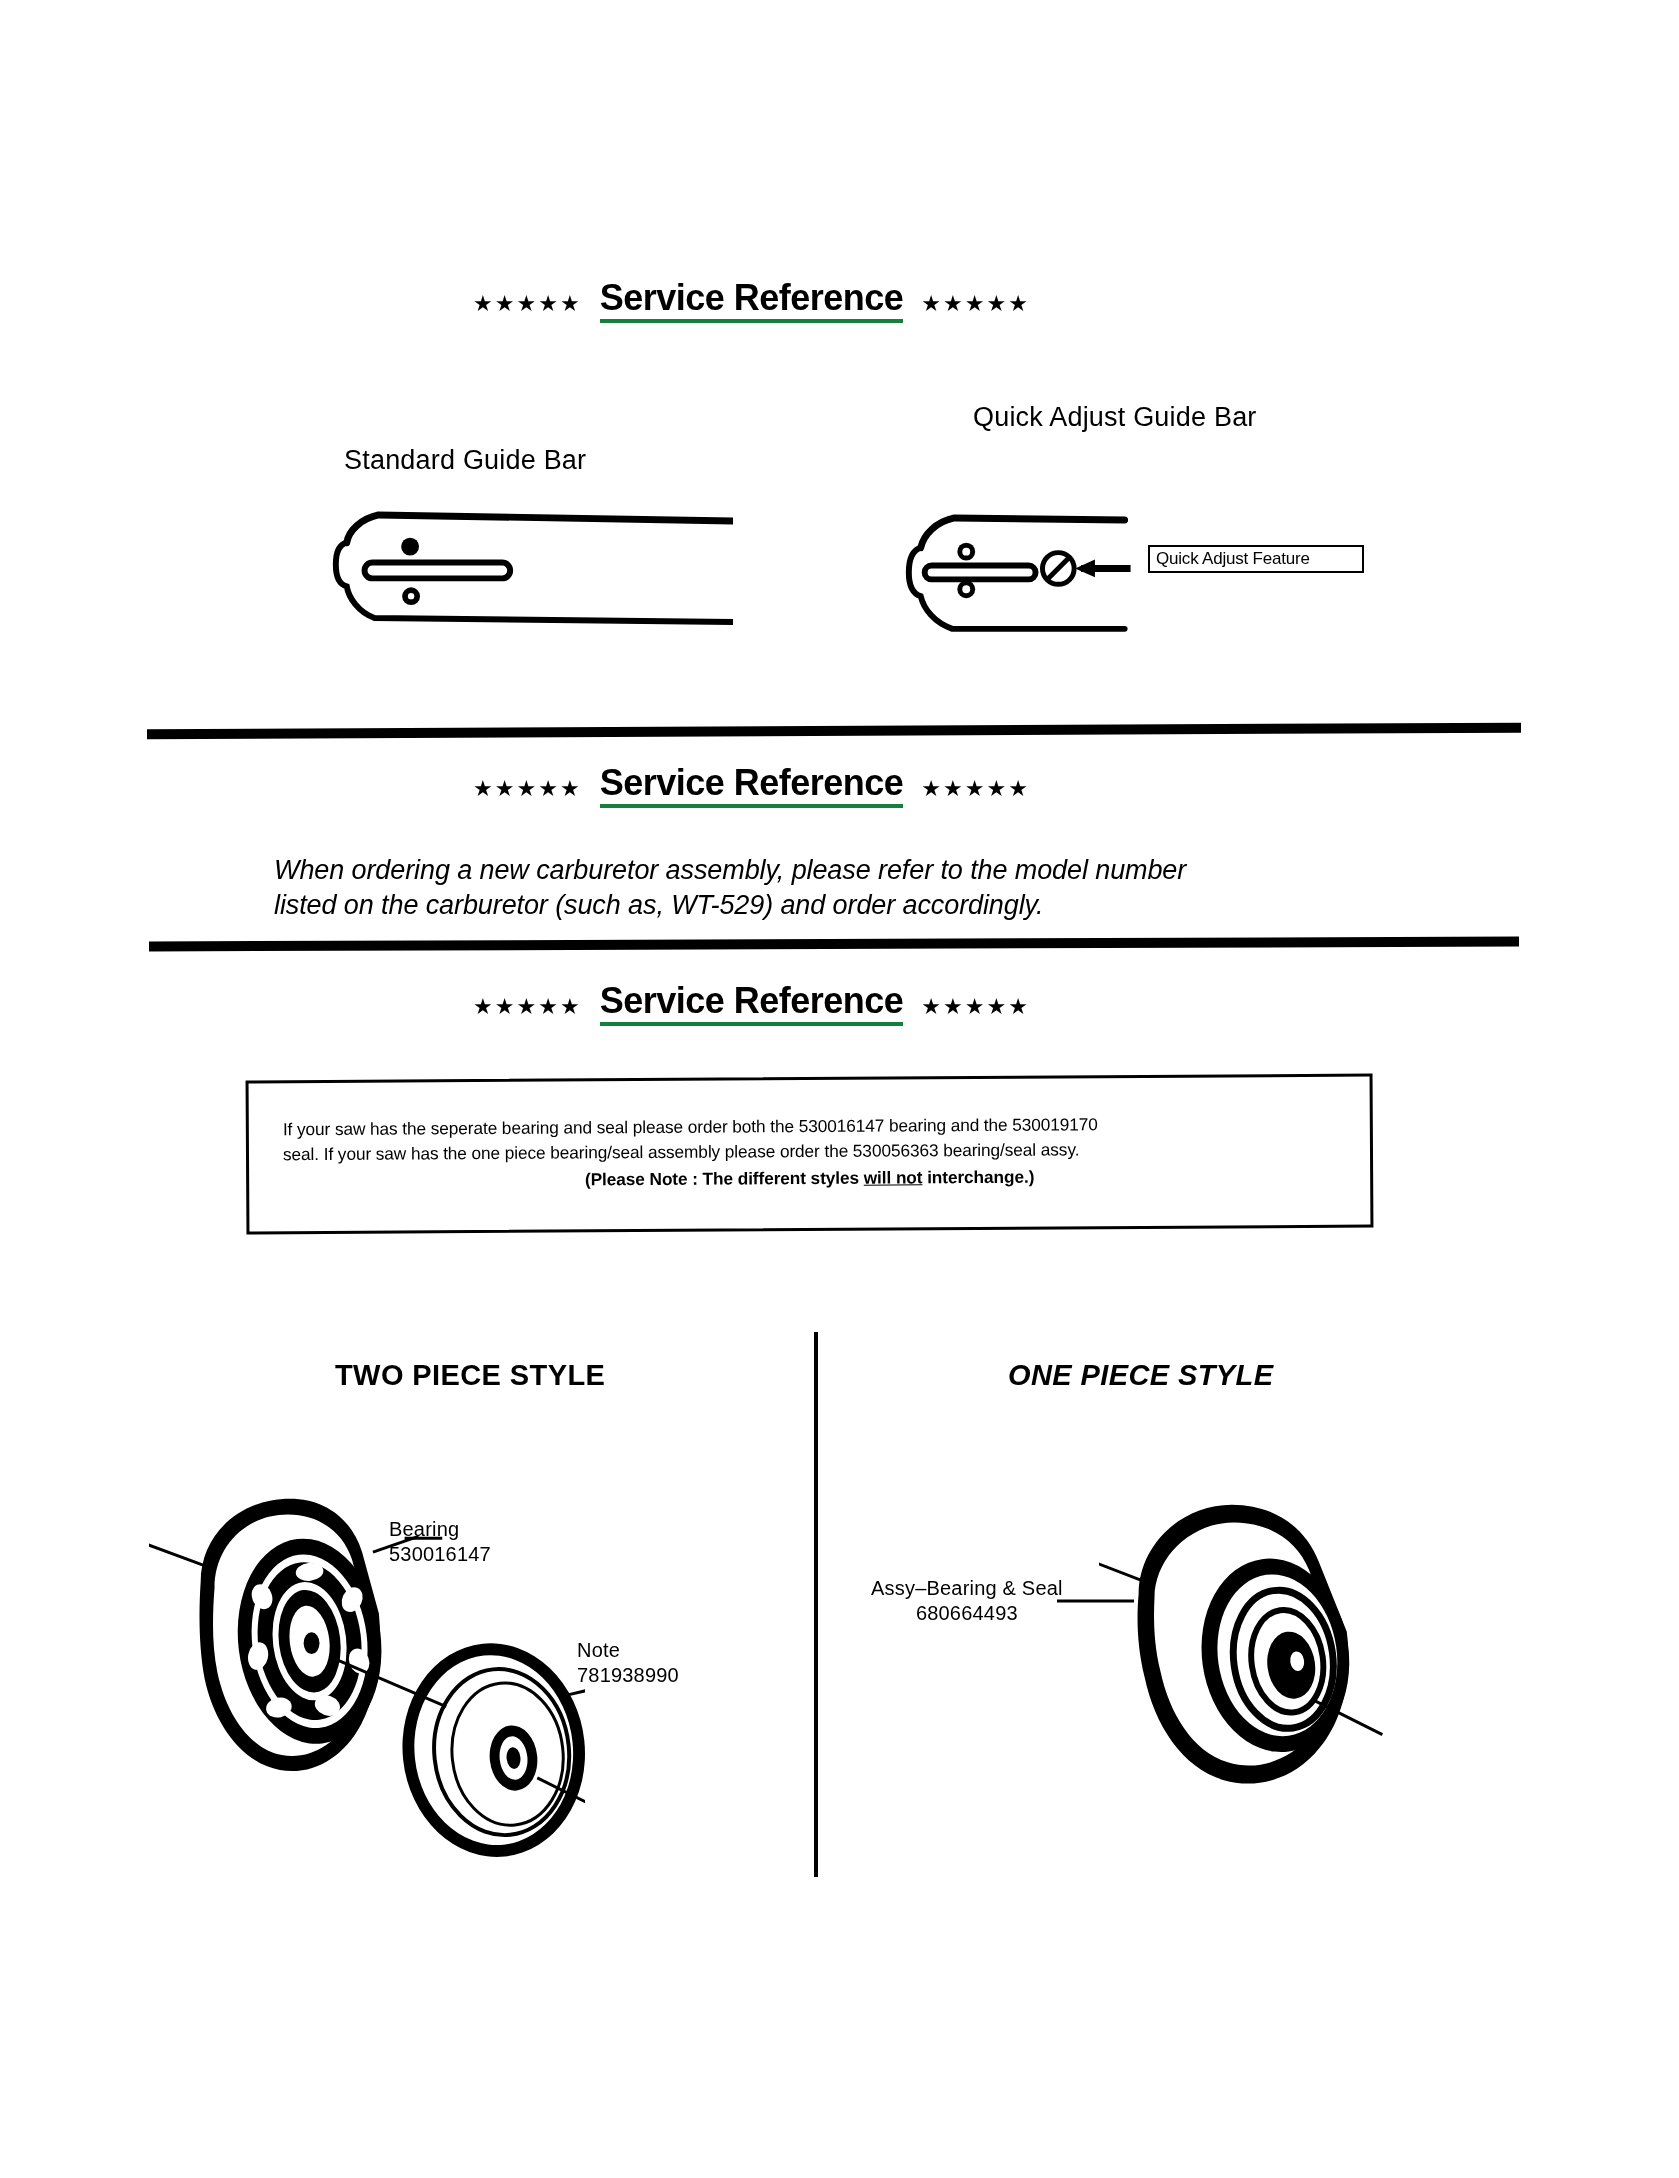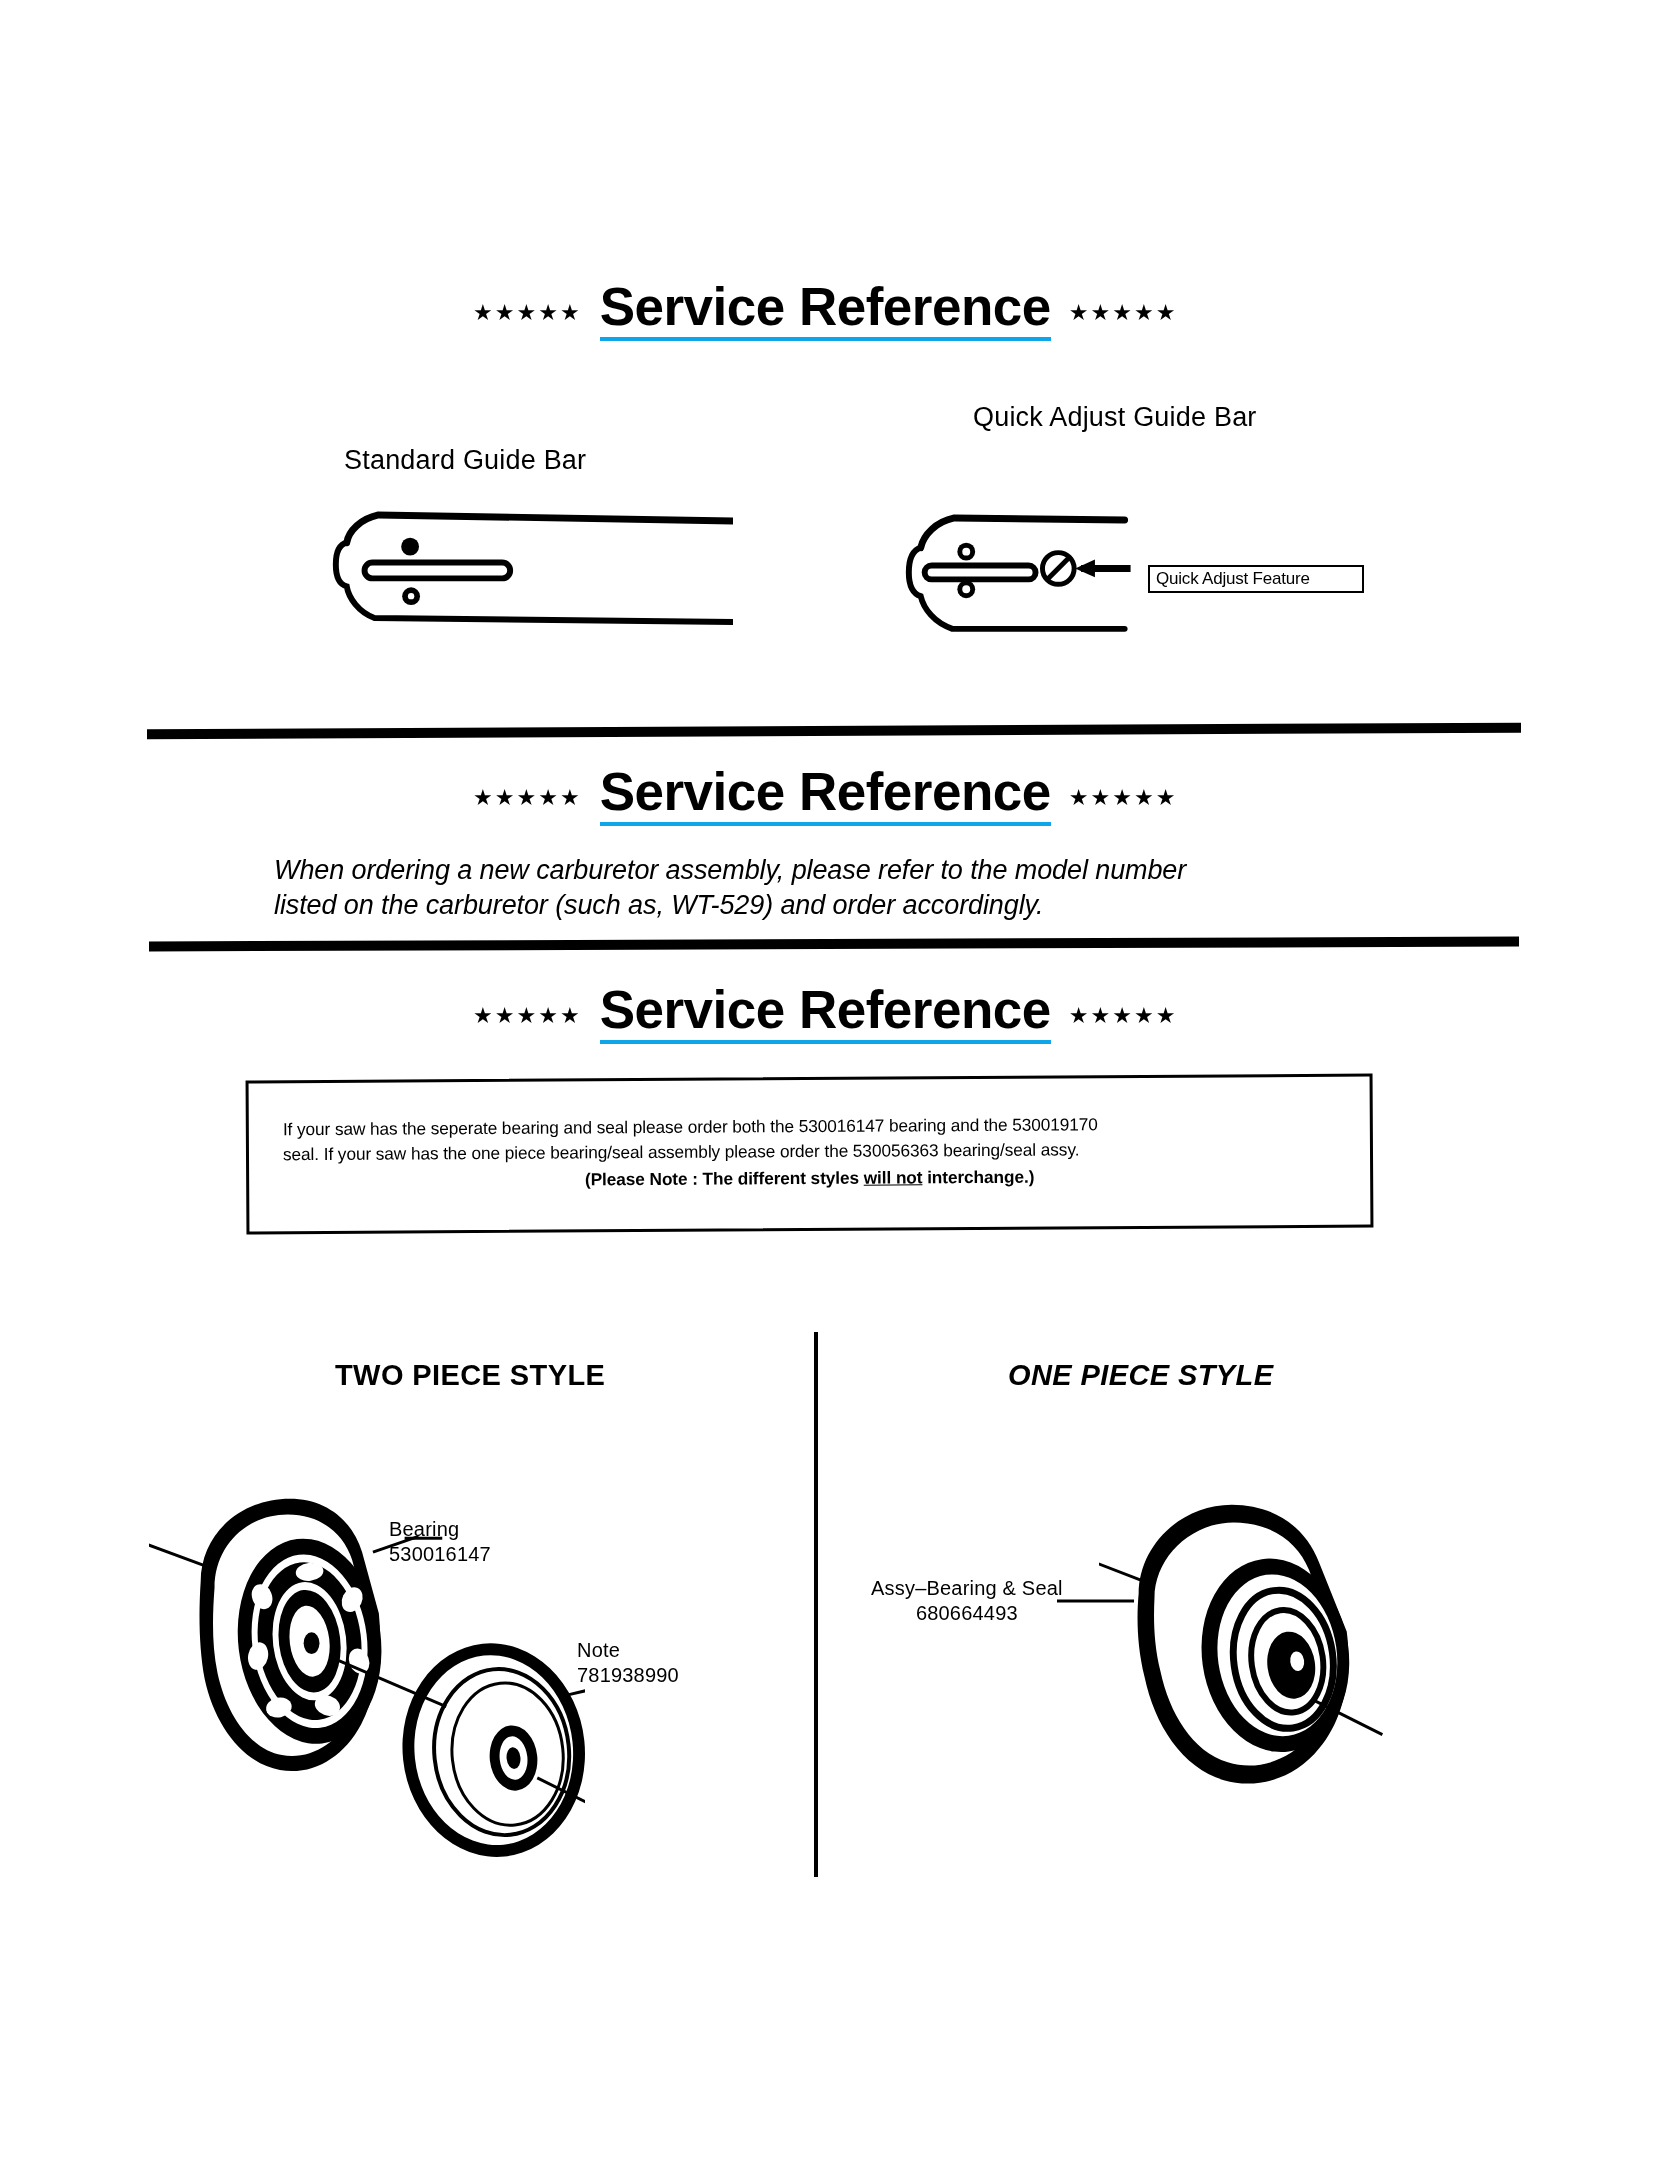--- a/index.html
+++ b/index.html
@@ -31,24 +31,24 @@
     white-space: nowrap;
   }
   .stars {
     font-size: 22px;
     letter-spacing: 2px;
     line-height: 1;
     font-family: "DejaVu Sans", sans-serif;
     transform: translateY(3px);
   }
   .sr-title {
-    font-size: 53px;
+    font-size: 36px;
     font-weight: bold;
     letter-spacing: -0.5px;
-    border-bottom: 4px solid #0ea5e9;
+    border-bottom: 4px solid #15803d;
     padding-bottom: 2px;
     line-height: 1.05;
   }
 
   
   .bar-label {
     position: absolute;
     font-size: 27px;
     letter-spacing: 0.2px;
     white-space: nowrap;
@@ -187,21 +187,21 @@
       <circle cx="76" cy="100" r="4" fill="#fff"></circle>
 
       <circle cx="169" cy="79" r="16" fill="none" stroke="#000" stroke-width="5"></circle>
       <line x1="158" y1="90" x2="180" y2="68" stroke="#000" stroke-width="5"></line>
 
       <line x1="242" y1="79" x2="192" y2="79" stroke="#000" stroke-width="7"></line>
       <path d="M 186 79 L 206 70 L 206 88 Z" fill="#000"></path>
     </svg>
   </div>
 
-  <div class="qa-box" style="left:1148px; top:545px; width:216px; height:28px;margin-top:20px;">
+  <div class="qa-box" style="left:1148px; top:545px; width:216px; height:28px;">
     <span>Quick Adjust Feature</span>
   </div>
 
   <div class="rule" style="left:147px; top:726px; width:1374px; height:10px; transform:rotate(-0.28deg);"></div>
 
   <div class="sr-heading" style="left:473px; top:764px;">
     <span class="stars">★★★★★</span>
     <span class="sr-title">Service Reference</span>
     <span class="stars">★★★★★</span>
   </div>

